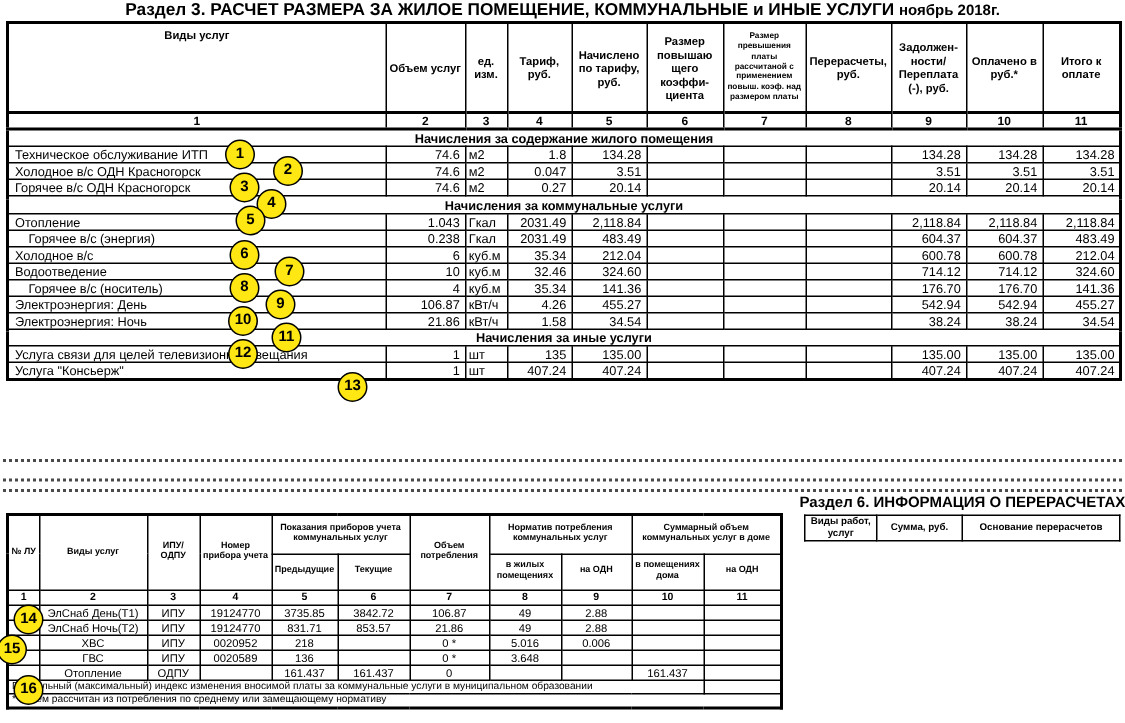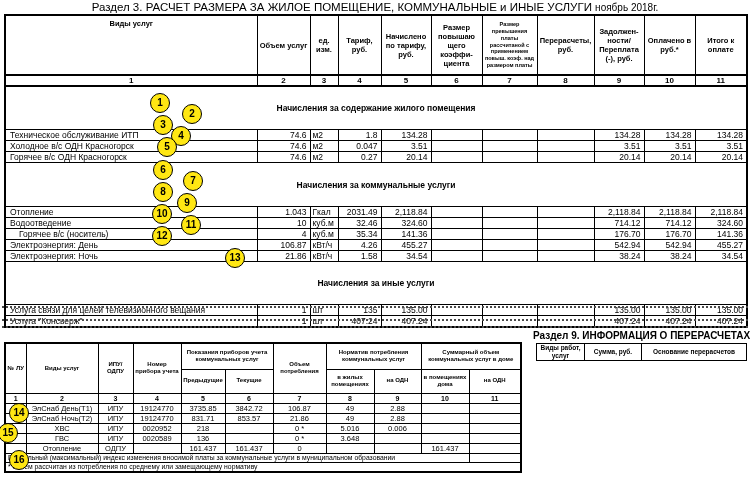--- a/index.html
+++ b/index.html
@@ -1,33 +1,33 @@
 <!DOCTYPE html>
 <html><head>
 <meta charset="utf-8">
 <style>
   html,body{margin:0;padding:0;background:#fff;}
   body{width:750px;height:482px;position:relative;font-family:"Liberation Sans",sans-serif;color:#000;}
   #page{position:absolute;left:0;top:0;width:750px;height:482px;background:#fff;overflow:hidden;}
 
-  .title{position:absolute;top:1px;left:0;width:100%;text-align:center;font-weight:normal;font-size:11.5px;white-space:nowrap;}
+  .title{position:absolute;top:1px;left:0;width:100%;text-align:center;font-weight:bold;font-size:11.5px;white-space:nowrap;}
   .title .period{font-size:10px;}
 
   table{border-collapse:collapse;table-layout:fixed;}
   td,th{box-sizing:border-box;}
 
   
   .s3{position:absolute;top:14px;left:4px;width:742px;border:2px solid #000;}
   .s3 th,.s3 td{border:1px solid #000;padding:0 2px;overflow:hidden;}
   .s3 thead th{font-size:7.5px;font-weight:bold;text-align:center;vertical-align:middle;height:60px;line-height:1.2;padding:0 1px;white-space:normal;}
   .s3 thead th.vtop{vertical-align:top;padding-top:3px;}
   .s3 thead th.small{font-size:5.5px;line-height:1.25;}
   .s3 .numrow td{font-size:8px;font-weight:bold;text-align:center;height:11px;border-top:2px solid #000;border-bottom:2px solid #000;}
   .s3 .gap td{height:2px;padding:0;border-bottom:none;}
-  .s3 .ghead td{height:9px;padding:16px;border-top:none;font-size:8.5px;font-weight:bold;text-align:center;line-height:9px;}
+  .s3 .ghead td{height:9px;padding:0;border-top:none;font-size:8.5px;font-weight:bold;text-align:center;line-height:9px;}
   .s3 .drow td{font-size:8.5px;height:10px;line-height:10px;white-space:nowrap;}
   .s3 td.label{text-align:left;padding-left:4px;}
   .s3 td.label.indent{padding-left:13px;}
   .s3 td.num{text-align:right;padding-right:3px;}
   .s3 td.unit{text-align:left;}
   .s3 .trow td{font-weight:bold;font-size:9px;height:13px;line-height:13px;white-space:nowrap;}
 
   .fnote3{position:absolute;top:309px;left:5px;font-size:7.5px;white-space:nowrap;}
   .dot{position:absolute;left:2px;right:2px;height:0;border-top:2px dotted #4a4a4a;}
   .dot1{top:306px;} .dot2{top:319px;} .dot3{top:326px;}
@@ -164,20 +164,46 @@
           <td class="num">2031.49</td>
           <td class="num">2,118.84</td>
           <td class="emp"></td>
           <td class="emp"></td>
           <td class="emp"></td>
           <td class="num">2,118.84</td>
           <td class="num">2,118.84</td>
           <td class="num">2,118.84</td>
         </tr>
         <tr class="drow">
+          <td class="label indent">Горячее в/с (энергия)</td>
+          <td class="num">0.238</td>
+          <td class="unit">Гкал</td>
+          <td class="num">2031.49</td>
+          <td class="num">483.49</td>
+          <td class="emp"></td>
+          <td class="emp"></td>
+          <td class="emp"></td>
+          <td class="num">604.37</td>
+          <td class="num">604.37</td>
+          <td class="num">483.49</td>
+        </tr>
+        <tr class="drow">
+          <td class="label">Холодное в/с</td>
+          <td class="num">6</td>
+          <td class="unit">куб.м</td>
+          <td class="num">35.34</td>
+          <td class="num">212.04</td>
+          <td class="emp"></td>
+          <td class="emp"></td>
+          <td class="emp"></td>
+          <td class="num">600.78</td>
+          <td class="num">600.78</td>
+          <td class="num">212.04</td>
+        </tr>
+        <tr class="drow">
           <td class="label">Водоотведение</td>
           <td class="num">10</td>
           <td class="unit">куб.м</td>
           <td class="num">32.46</td>
           <td class="num">324.60</td>
           <td class="emp"></td>
           <td class="emp"></td>
           <td class="emp"></td>
           <td class="num">714.12</td>
           <td class="num">714.12</td>
@@ -380,21 +406,21 @@
       <tr class="fnrow">
         <td colspan="10">Предельный (максимальный) индекс изменения вносимой платы за коммунальные услуги в муниципальном образовании</td>
         <td></td>
       </tr>
       <tr class="fnrow">
         <td colspan="11">* объем рассчитан из потребления по среднему или замещающему нормативу</td>
       </tr>
     </tfoot>
   </table>
 
-  <div class="s5title">Раздел 9. ИНФОРМАЦИЯ О ПЕРЕРАСЧЕТАХ</div>
+  <div class="s5title">Раздел 6. ИНФОРМАЦИЯ О ПЕРЕРАСЧЕТАХ</div>
   <table class="s5">
     <colgroup>
         <col style="width:48px">
         <col style="width:57px">
         <col style="width:105px">
       </colgroup>
     <thead>
       <tr>
         <th>Виды работ, услуг</th>
         <th>Сумма, руб.</th>

